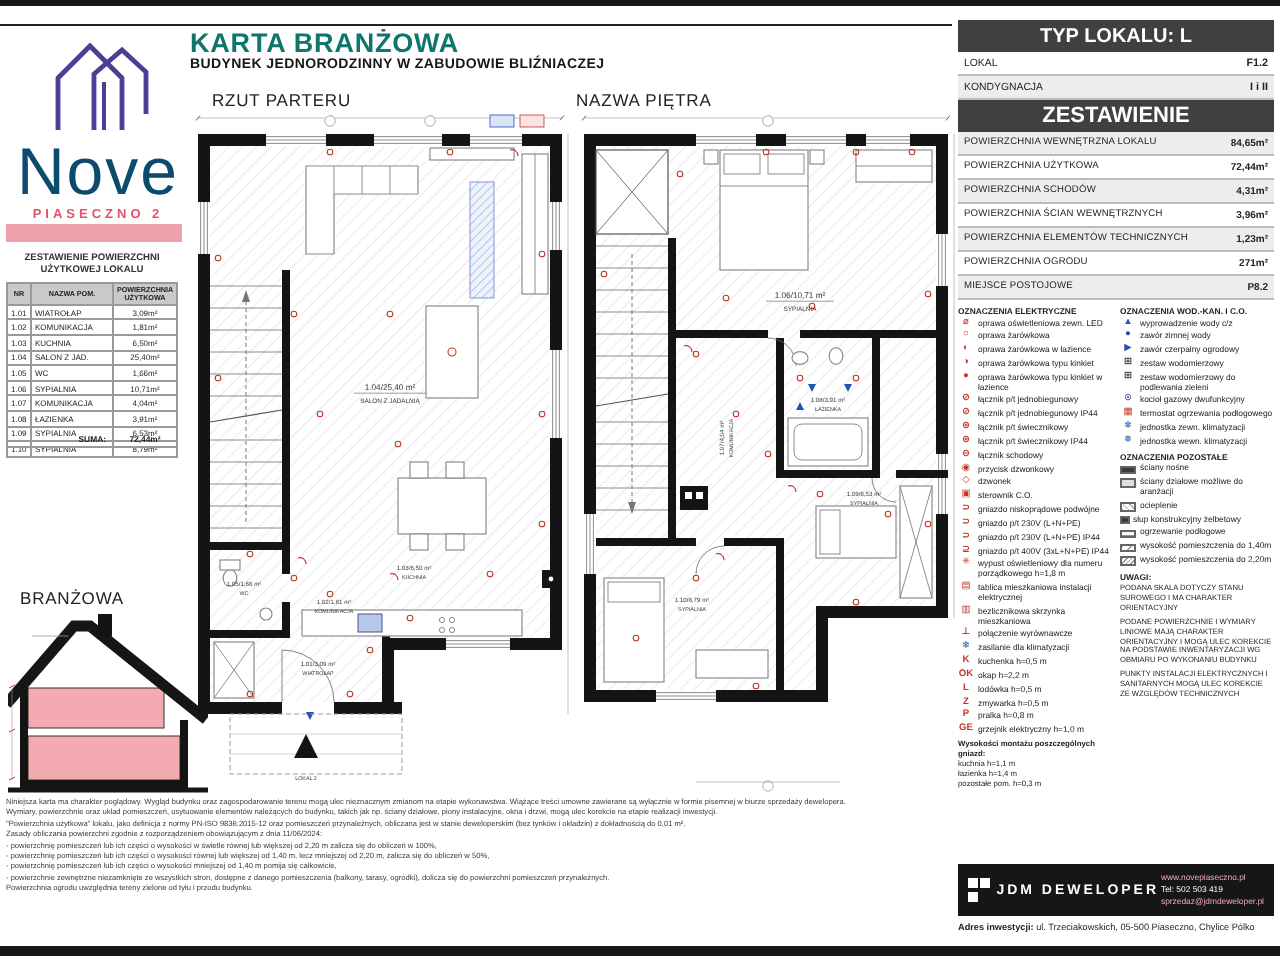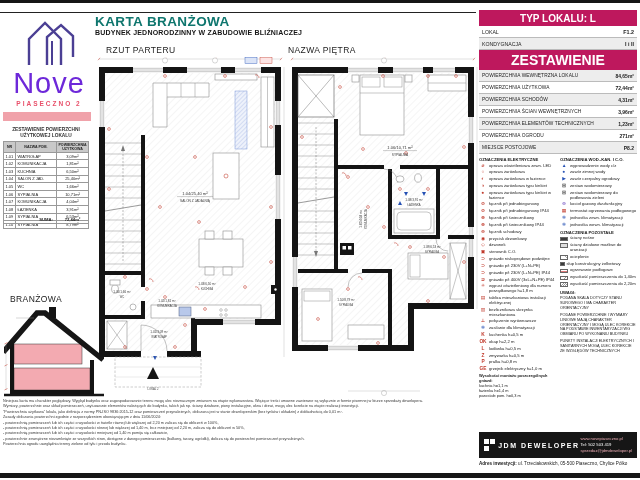--- a/index.html
+++ b/index.html
@@ -6,21 +6,21 @@
   html,body{width:640px;height:480px;background:#fff}
   .sheet{position:relative;width:640px;height:480px;background:#fff;overflow:hidden;
          font-family:"Liberation Sans","DejaVu Sans",sans-serif;color:#222}
   .topbar{position:absolute;left:0;top:0;width:640px;height:3px;background:#161616}
   .toprule{position:absolute;left:0;top:12px;width:476px;height:1px;background:#222}
   .bottombar{position:absolute;left:0;top:473px;width:640px;height:5px;background:#161616}
 
   
   .logo{position:absolute;left:6px;top:17px;width:86px;text-align:center}
   .logo svg{display:block;margin:0 auto}
-  .novetext{font-size:29px;line-height:1;color:#6d28d9;letter-spacing:1px}
+  .novetext{font-size:33px;line-height:1;color:#0c4a6e;letter-spacing:1px}
   .piaseczno{margin-top:2px;font-size:6.5px;font-weight:bold;color:#e8506a;letter-spacing:2px}
   .pinkbar{position:absolute;left:3px;top:112px;width:88px;height:9px;background:#f0a2aa}
 
   
   .ztitle{position:absolute;left:2px;top:127px;width:88px;text-align:center;
           font-size:4.8px;font-weight:bold;line-height:1.3;color:#333}
   .atab{position:absolute;left:3px;top:141px;width:86px;display:table;border-collapse:collapse;
         font-size:4px;color:#222}
   .arow{display:table-row}
   .acell{display:table-cell;border:0.5px solid #999;padding:0.8px 1.5px;vertical-align:middle}
@@ -38,23 +38,23 @@
   
   .title{position:absolute;left:95px;top:14px;font-size:13.5px;font-weight:bold;color:#0f766e;letter-spacing:0.4px}
   .subtitle{position:absolute;left:95px;top:29px;font-size:7px;font-weight:bold;color:#161616;letter-spacing:0.2px}
   .plantitle{position:absolute;top:45px;font-size:8.5px;color:#222;letter-spacing:0.4px}
   .pt1{left:106px}.pt2{left:288px}
   .plan{position:absolute;top:57px;width:190px;height:344px}
   .plan1{left:95px}.plan2{left:288px}
 
   
   .panel{position:absolute;left:479px;top:10px;width:158px}
-  .bar{background:#be185d;color:#fff;text-align:center;font-weight:bold}
+  .bar{background:#404040;color:#fff;text-align:center;font-weight:bold}
   .bar.big{font-size:10px;padding:2.5px 0}
-  .bar.small{font-size:14px;padding:2px 5px}
+  .bar.small{font-size:11px;padding:2px 5px}
   .trow,.zrow{display:flex;justify-content:space-between;align-items:center;
               border-bottom:0.5px solid #bbb;padding:2.5px 3px}
   .trow{font-size:5.2px}
   .trow .val{font-weight:bold;font-size:5.4px}
   .zrow{font-size:4.8px}
   .zrow .zl{letter-spacing:0.1px}
   .zrow .zv{font-weight:bold;font-size:5px;white-space:nowrap}
   .zwrap div.zrow:nth-of-type(odd){background:#ededed}
   .twrap div.trow:nth-of-type(even){background:#ededed}
 

